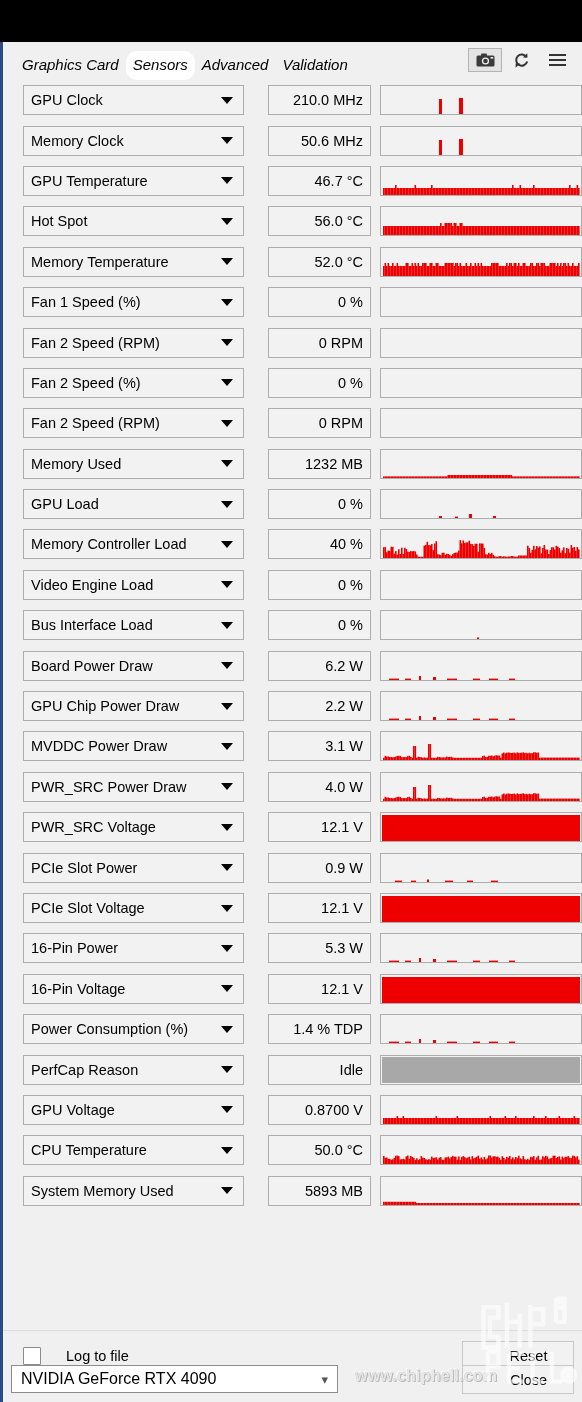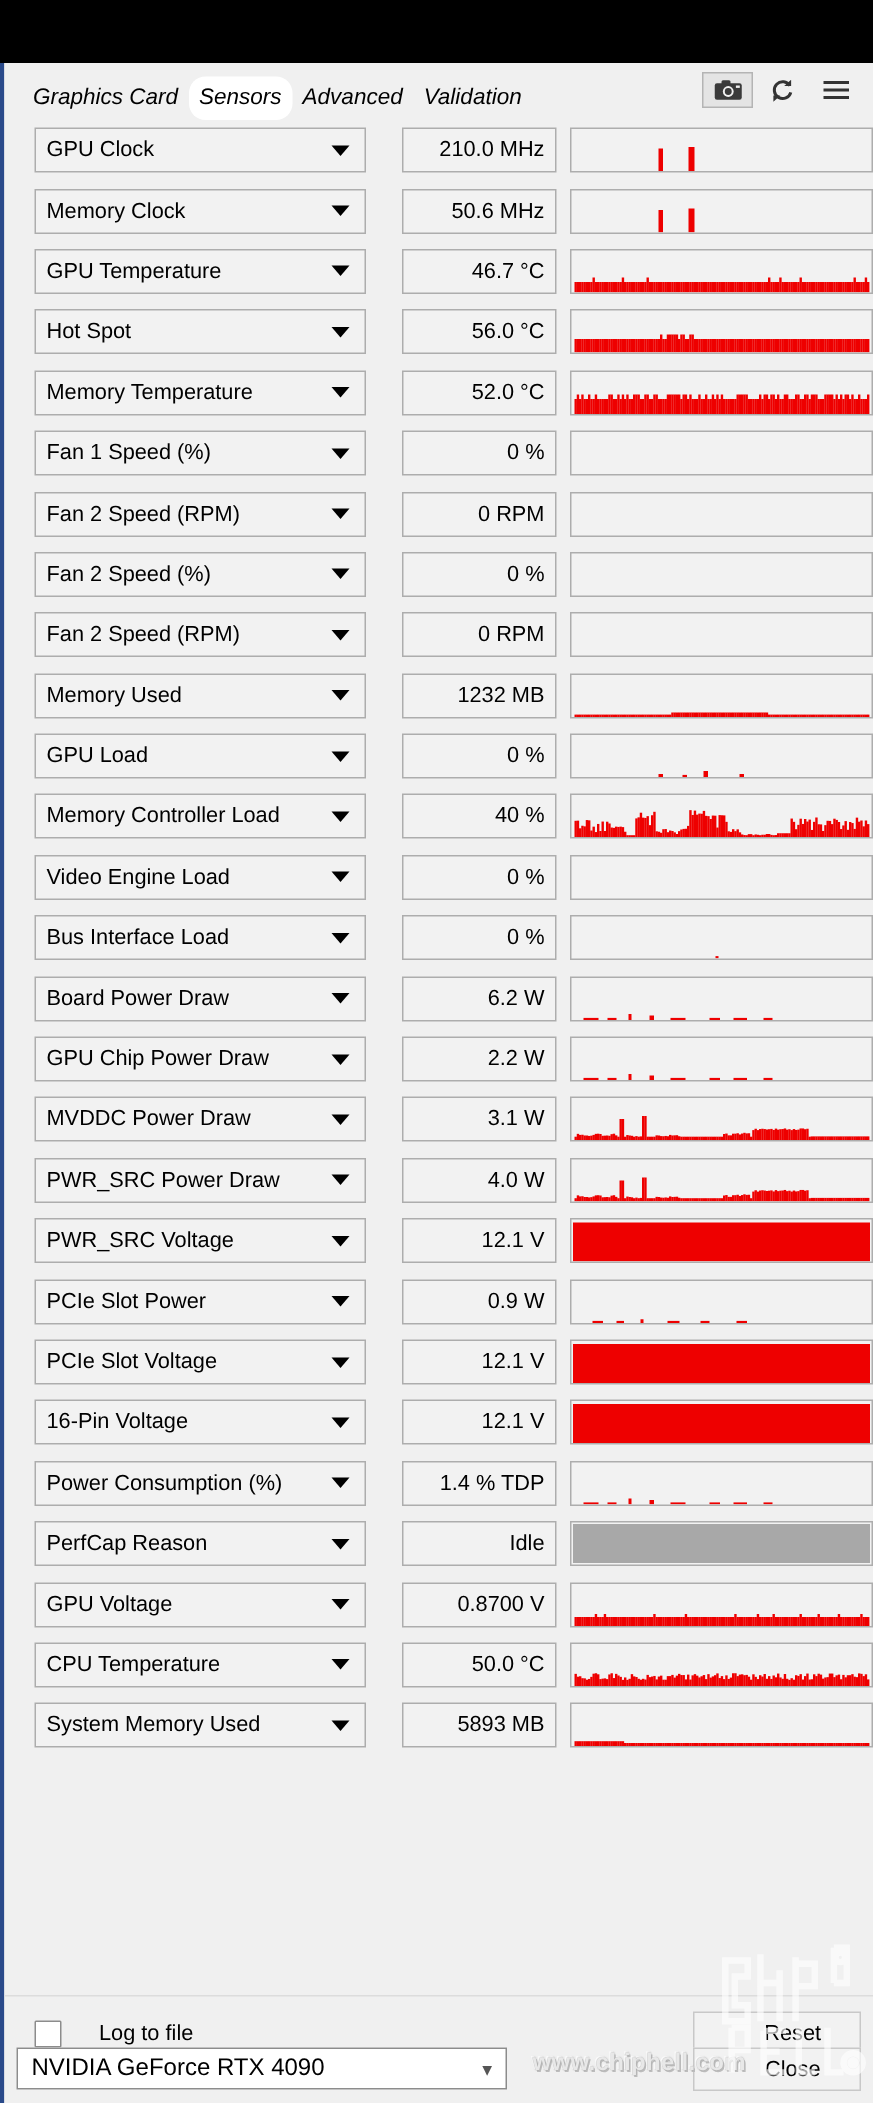--- a/index.html
+++ b/index.html
@@ -1371,20 +1371,41 @@
               <span class="val-text">12.1 V</span>
             </div>
             <div class="graph-cell">
               <svg viewBox="0 0 200 28" preserveAspectRatio="none">
                 <rect x="1" y="2" width="198" height="26" fill="#ee0000"></rect>
               </svg>
             </div>
           </div>
           <div class="row">
             <div class="name-cell">
+              <span class="name-text">16-Pin Power</span>
+              <span class="caret"></span>
+            </div>
+            <div class="val-cell">
+              <span class="val-text">5.3 W</span>
+            </div>
+            <div class="graph-cell">
+              <svg viewBox="0 0 200 28" preserveAspectRatio="none">
+                <rect x="8.0" y="26.6" width="10.0" height="1.4" fill="#ee0000"></rect>
+                <rect x="24.0" y="26.6" width="6.0" height="1.4" fill="#ee0000"></rect>
+                <rect x="38.0" y="24.0" width="2.0" height="4.0" fill="#ee0000"></rect>
+                <rect x="52.0" y="25.0" width="3.0" height="3.0" fill="#ee0000"></rect>
+                <rect x="66.0" y="26.6" width="10.0" height="1.4" fill="#ee0000"></rect>
+                <rect x="92.0" y="26.6" width="7.0" height="1.4" fill="#ee0000"></rect>
+                <rect x="108.0" y="26.6" width="9.0" height="1.4" fill="#ee0000"></rect>
+                <rect x="128.0" y="26.6" width="6.0" height="1.4" fill="#ee0000"></rect>
+              </svg>
+            </div>
+          </div>
+          <div class="row">
+            <div class="name-cell">
               <span class="name-text">16-Pin Voltage</span>
               <span class="caret"></span>
             </div>
             <div class="val-cell">
               <span class="val-text">12.1 V</span>
             </div>
             <div class="graph-cell">
               <svg viewBox="0 0 200 28" preserveAspectRatio="none">
                 <rect x="1" y="2" width="198" height="26" fill="#ee0000"></rect>
               </svg>

